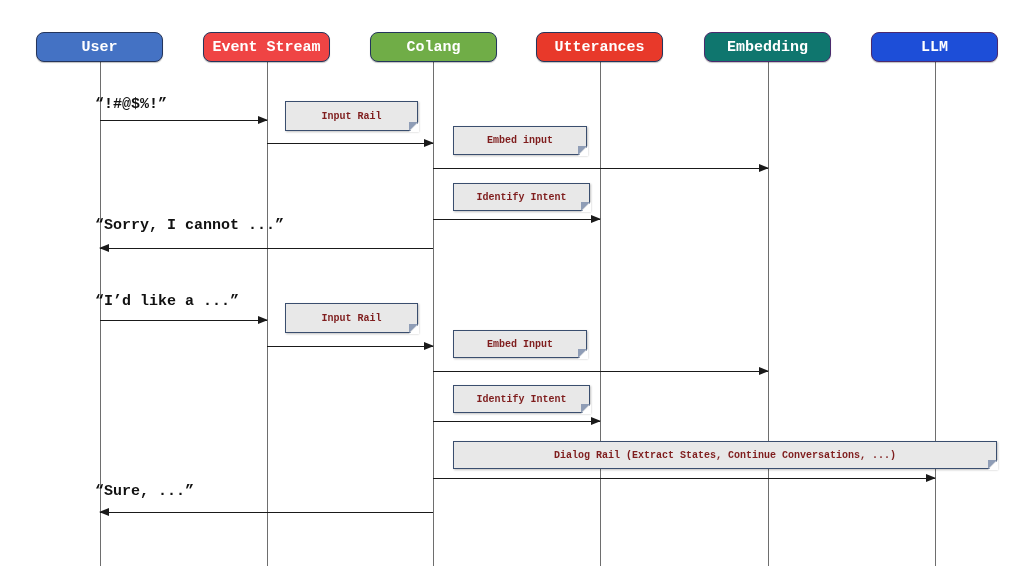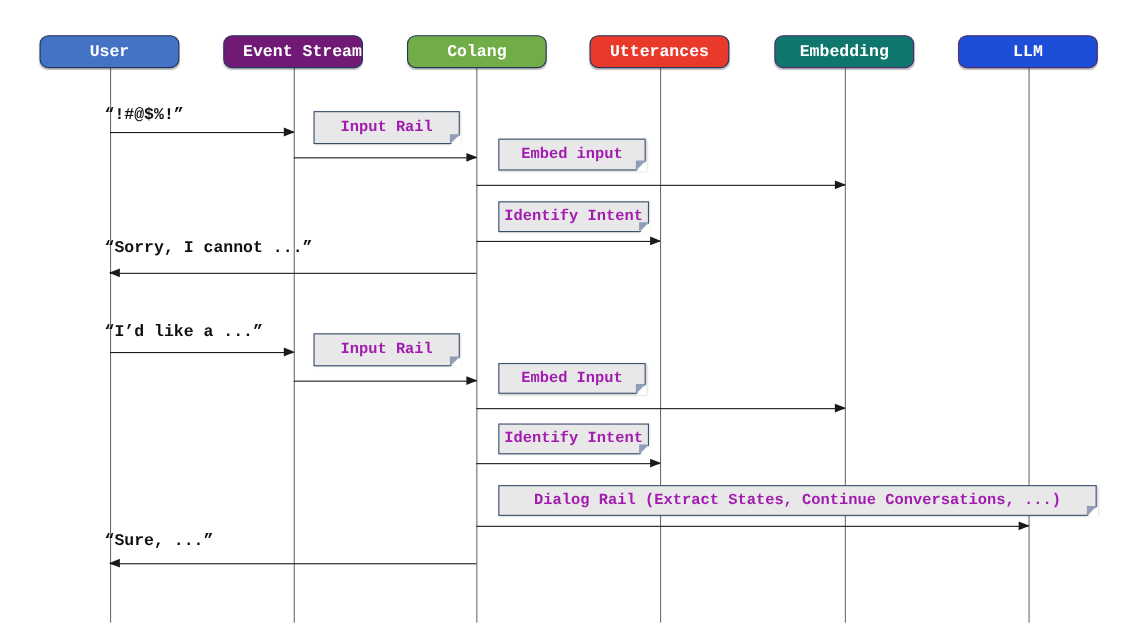--- a/index.html
+++ b/index.html
@@ -18,21 +18,21 @@
   }
   .actor.purple { border-color:#4b2a6e; }
   
   .lifeline {
     position:absolute; top:62px; height:504px; width:1px; background:#6e6e6e;
   }
   
   .note {
     position:absolute; background:#e8e8e8; border:1.5px solid #3a4e6e;
     display:flex; align-items:center; justify-content:center;
-    font-size:14px; font-weight:600; color:#a21caf;
+    font-size:10px; font-weight:600; color:#7f1d1d;
     box-shadow:1px 1px 2px rgba(0,0,0,0.25);
   }
   .note::before { 
     content:""; position:absolute; right:-1.5px; bottom:-1.5px;
     width:0; height:0;
     border-bottom:10px solid #ffffff; border-left:10px solid transparent;
   }
   .note::after { 
     content:""; position:absolute; right:-1px; bottom:-1px;
     width:0; height:0;
@@ -63,21 +63,21 @@
   <div class="lifeline" style="left:100px"></div>
   <div class="lifeline" style="left:267px"></div>
   <div class="lifeline" style="left:433px"></div>
   <div class="lifeline" style="left:600px"></div>
   <div class="lifeline" style="left:768px"></div>
   <div class="lifeline" style="left:935px"></div>
 
   <div class="actor" style="left: 36px; background-color: rgb(68, 114, 196);">
       <span>User</span>
     </div>
-  <div class="actor" style="left: 203px; background-color: #701a75; justify-content: flex-end;">
+  <div class="actor" style="left: 203px; background-color: #ef4444;">
       <span>Event Stream</span>
     </div>
   <div class="actor" style="left: 370px; background-color: rgb(112, 173, 71);">
       <span>Colang</span>
     </div>
   <div class="actor" style="left: 536px; background-color: rgb(232, 57, 42);">
       <span>Utterances</span>
     </div>
   <div class="actor purple" style="left: 704px; background-color: #0f766e;">
       <span>Embedding</span>

